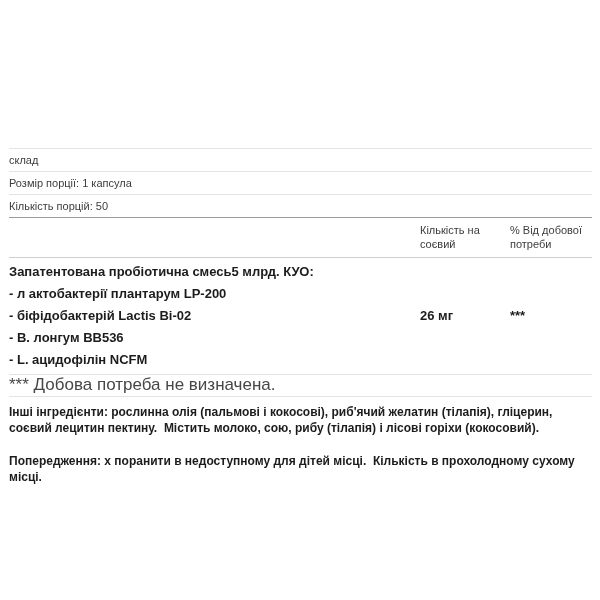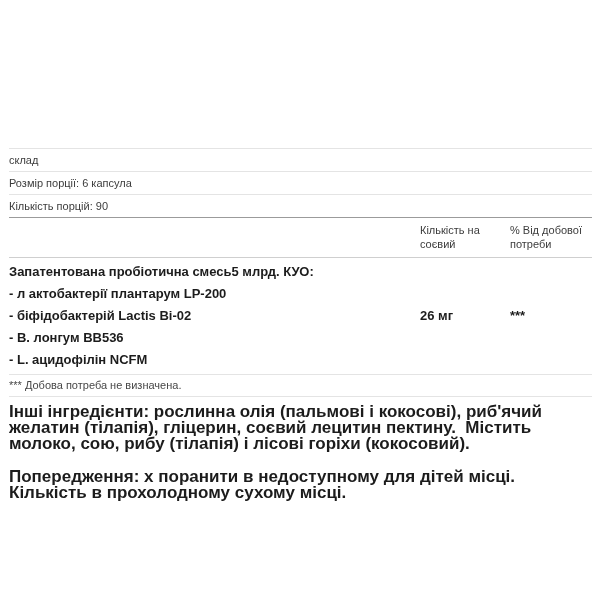--- a/index.html
+++ b/index.html
@@ -51,52 +51,52 @@
   .cell-name { flex: 1 1 auto; padding-right: 10px; }
   .cell-amt  { flex: 0 0 90px; }
   .cell-dv   { flex: 0 0 82px; }
 
   .body-pad { padding: 3px 0 4px 0; }
 
   .footnote-row {
     height: 21px;
     display: flex;
     align-items: center;
-    font-size: 11px;
+    font-size: 17px;
     color: #474747;
   }
   .paras { padding-top: 7px; }
   .para {
-    font-size: 17px;
+    font-size: 12px;
     font-weight: bold;
     color: #1c1c1c;
     line-height: 16px;
     margin: 0 0 17px 0;
     white-space: pre-wrap;
   }
 </style>
 </head>
 <body>
 
 <div class="page">
   <div class="panel">
 
     <div class="rule-light"></div>
     <div class="simple-row">
       <span>склад</span>
     </div>
 
     <div class="rule-light"></div>
     <div class="simple-row">
-      <span>Розмір порції: 6 капсула</span>
+      <span>Розмір порції: 1 капсула</span>
     </div>
 
     <div class="rule-light"></div>
     <div class="simple-row">
-      <span>Кількість порцій: 90</span>
+      <span>Кількість порцій: 50</span>
     </div>
 
     <div class="rule-dark"></div>
 
     <div class="thead">
       <span class="cell-name"></span>
       <span class="cell-amt">Кількість на соєвий</span>
       <span class="cell-dv">% Від добової потреби</span>
     </div>
 

